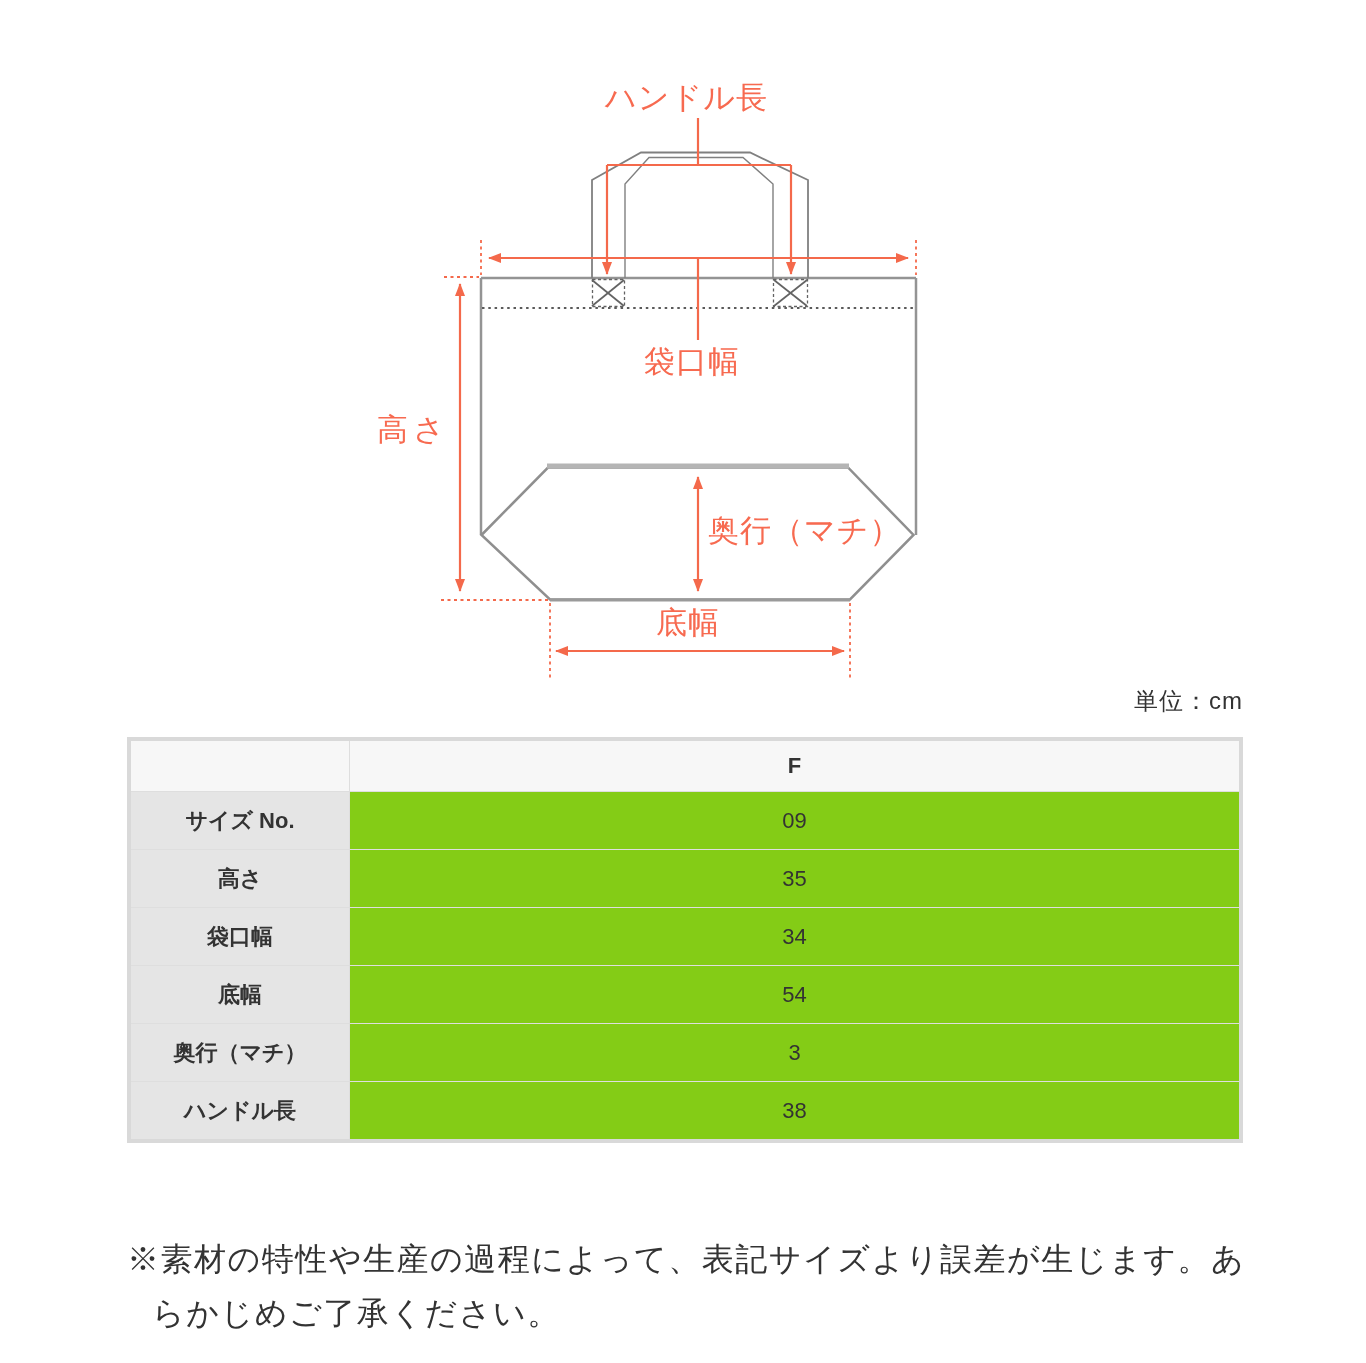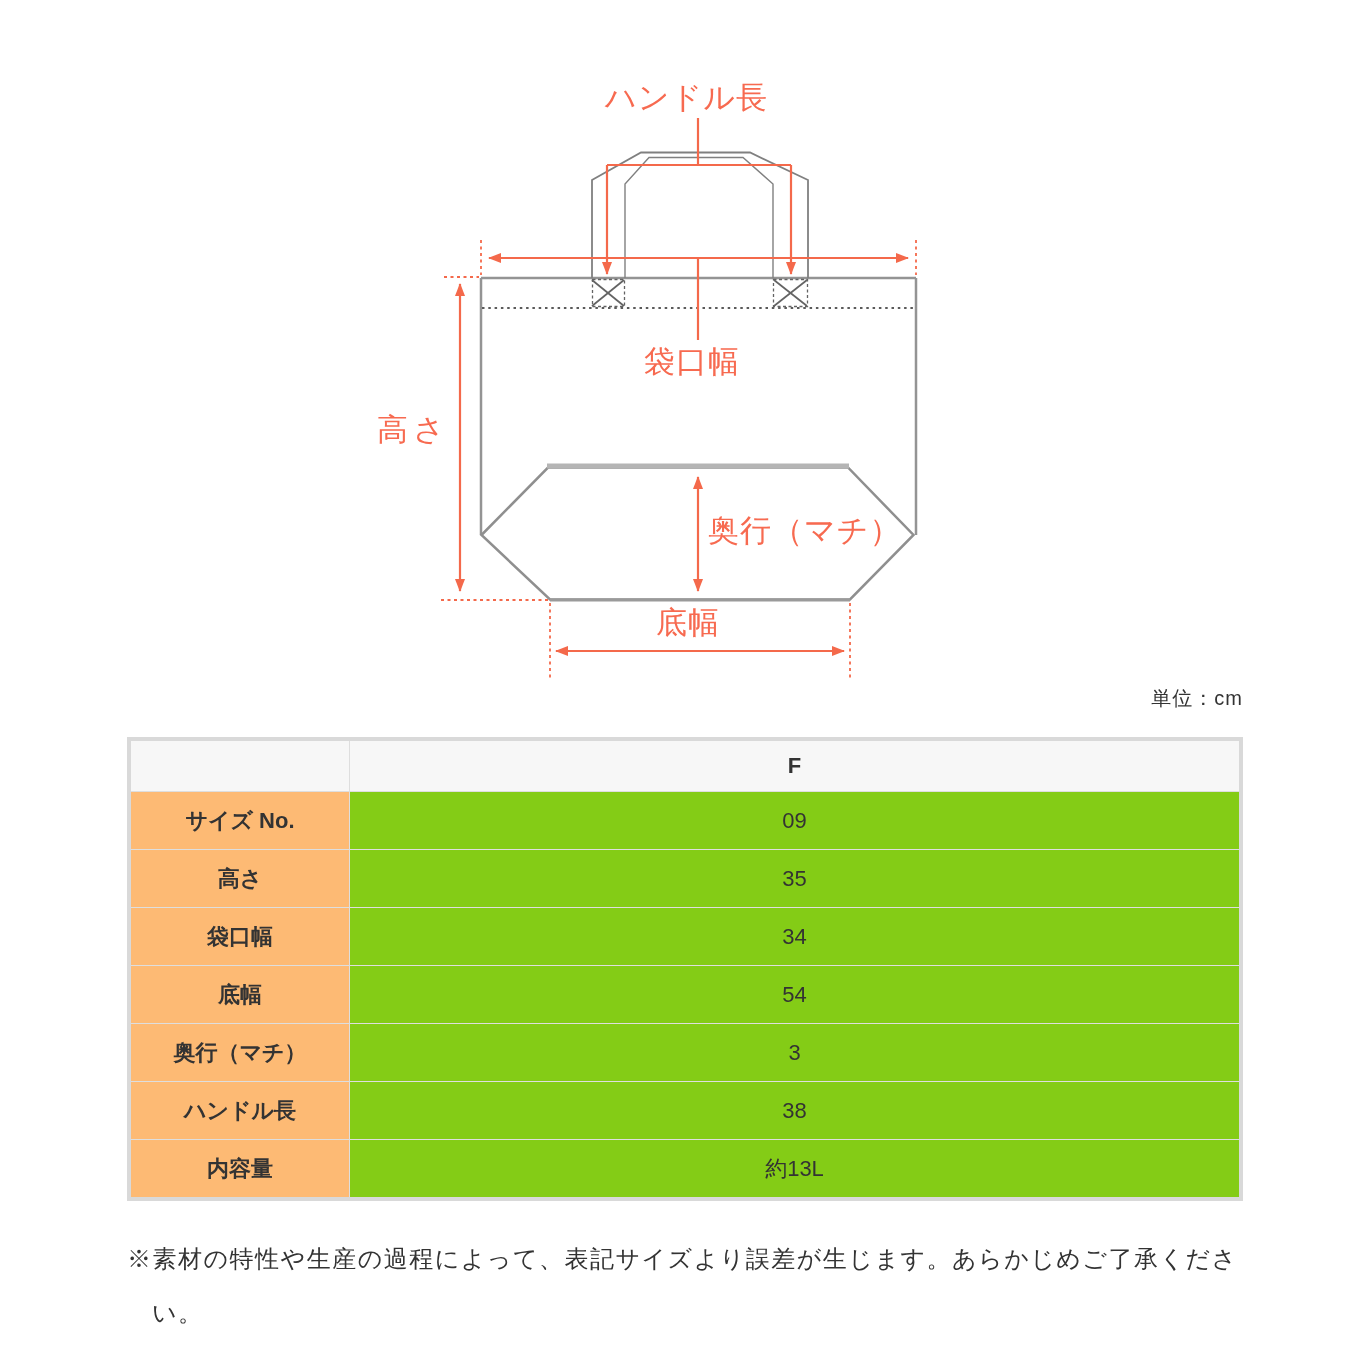--- a/index.html
+++ b/index.html
@@ -10,40 +10,40 @@
   
   .diagram-svg{position:absolute;left:0;top:0;pointer-events:none;}
   .dia-label{
     position:absolute;color:#f76a50;font-size:31px;line-height:34px;
     letter-spacing:1px;white-space:nowrap;
   }
   .dia-label.height{letter-spacing:5px;}
   
   .unit-label{
     position:absolute;top:685px;left:943px;width:300px;text-align:right;
-    font-size:20px;color:#333;letter-spacing:1px;
+    font-size:24px;color:#333;letter-spacing:1px;
   }
   
   .size-table{
     position:absolute;left:127px;top:737px;width:1116px;
     border-collapse:collapse;border:4px solid #d9d9d9;
     font-size:22px;color:#333;table-layout:fixed;
   }
   .size-table th,.size-table td{
     border:1px solid #dedede;text-align:center;padding:0;
     font-family:"Liberation Sans",sans-serif;
   }
   .size-table thead th{background:#f7f7f7;height:50px;font-weight:700;}
   .size-table .label-col{width:218px;}
-  .size-table tbody th{font-weight:700;height:57px;background:#fdba74;}
+  .size-table tbody th{font-weight:700;height:57px;background:#e5e5e5;}
   .size-table tbody td{font-weight:400;background:#84cc16;}
   
   .footnote{
     position:absolute;left:127px;top:1232px;width:1122px;
-    font-size:24px;line-height:54px;letter-spacing:1.5px;color:#333;
+    font-size:32px;line-height:54px;letter-spacing:1.5px;color:#333;
     padding-left:25px;text-indent:-25px;
   }
 </style>
 </head>
 <body>
 
 <svg class="diagram-svg" width="1366" height="1363" viewBox="0 0 1366 1363">
   <defs>
     <marker id="ah-end" markerUnits="userSpaceOnUse" markerWidth="15" markerHeight="12" refX="12" refY="5" orient="auto">
       <path d="M0,0 L13,5 L0,10 Z" fill="#f4694b"></path>
@@ -138,20 +138,16 @@
       <td>54</td>
     </tr>
     <tr>
       <th>奥行（マチ）</th>
       <td>3</td>
     </tr>
     <tr>
       <th>ハンドル長</th>
       <td>38</td>
     </tr>
-    <tr>
-      <th>内容量</th>
-      <td>約13L</td>
-    </tr>
   </tbody>
 </table>
 
 <div class="footnote">※素材の特性や生産の過程によって、表記サイズより誤差が生じます。あらかじめご了承ください。</div>
 
 </body></html>

